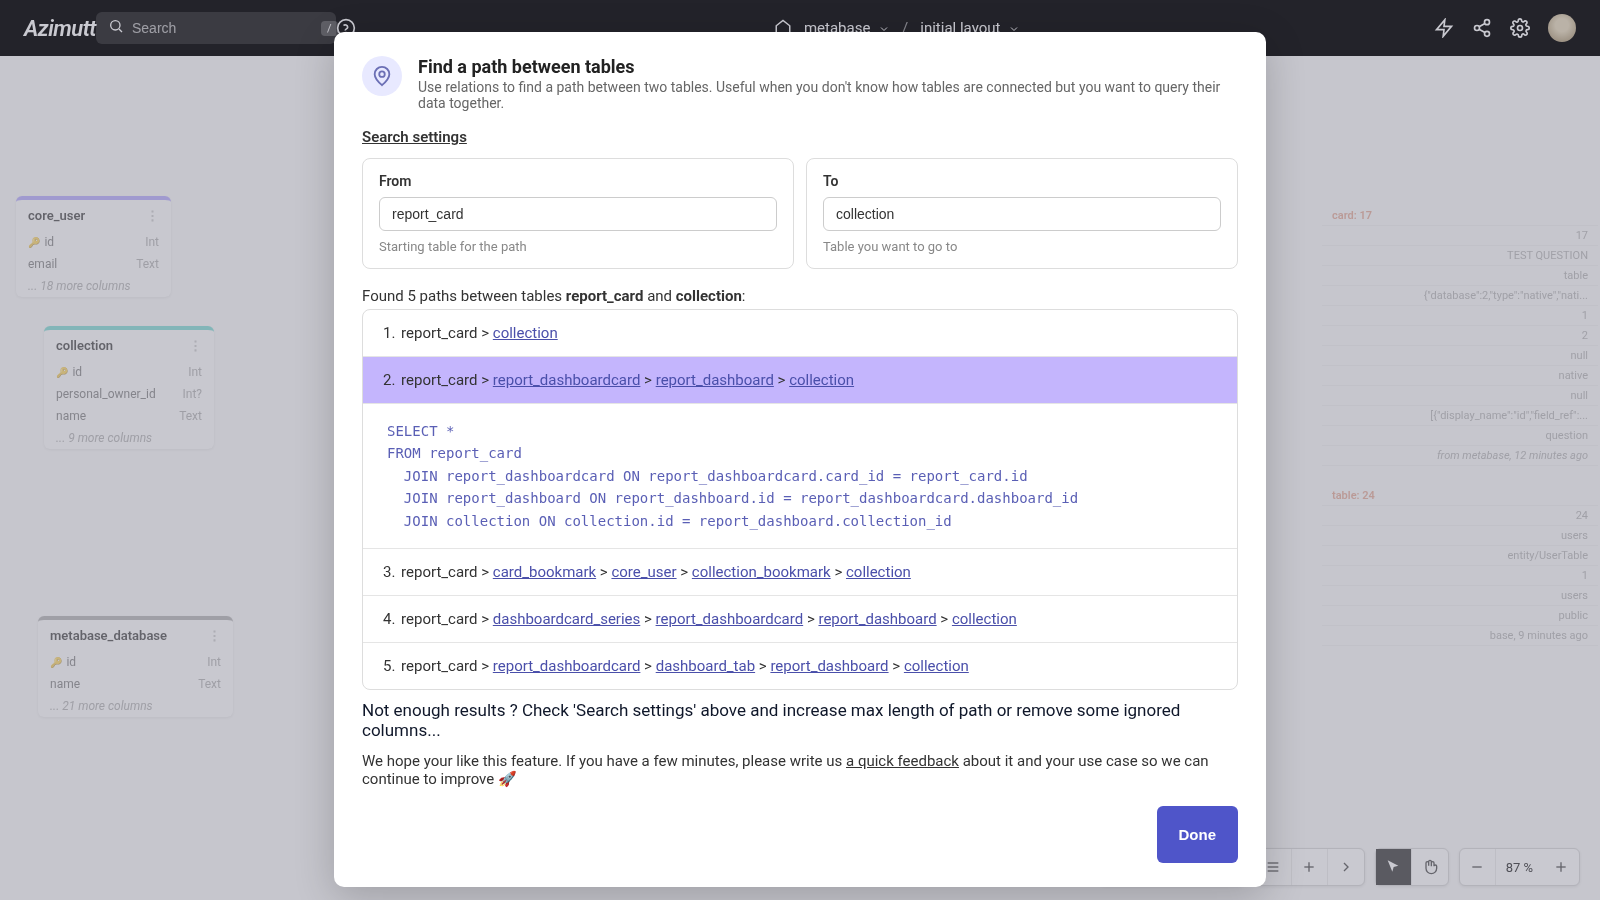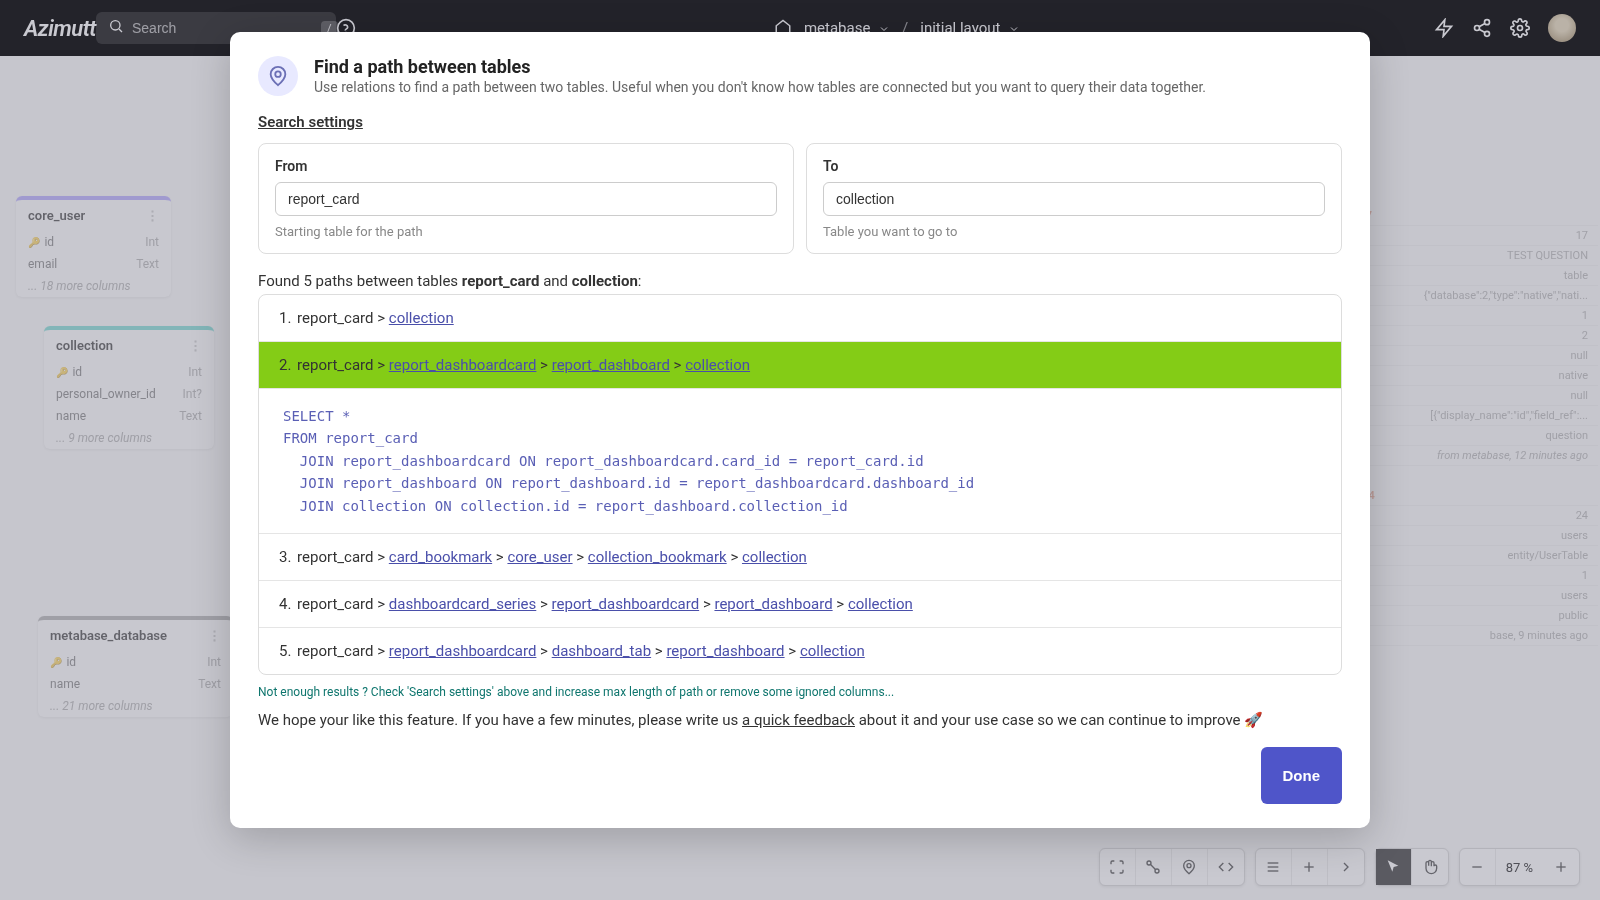--- a/index.html
+++ b/index.html
@@ -124,21 +124,21 @@
       inset: 0;
       background: rgba(100,100,120,0.35);
       z-index: 5;
     }
     
     .modal {
       position: absolute;
       left: 50%;
       top: 32px;
       transform: translateX(-50%);
-      width: 1140px;
+      width: 932px;
       background: #fff;
       border-radius: 10px;
       z-index: 10;
       box-shadow: 0 10px 40px rgba(0,0,0,0.2);
       padding: 24px 28px;
     }
     .modal-header { display: flex; gap: 16px; margin-bottom: 16px; }
     .modal-icon {
       width: 40px; height: 40px;
       background: #e8e9ff;
@@ -183,34 +183,34 @@
       border-radius: 8px;
       overflow: hidden;
     }
     .path-row {
       padding: 14px 20px;
       font-size: 15px;
       color: #333;
       border-bottom: 1px solid #e5e5e5;
     }
     .path-row:last-child { border-bottom: none; }
-    .path-row.selected { background: #84cc16; }
+    .path-row.selected { background: #c4b5fd; }
     .path-row a { color: #4a4faa; text-decoration: underline; }
     .path-row.selected a { color: #4a4faa; }
     .path-row .num { margin-right: 2px; }
     .sql-block {
       padding: 16px 24px;
       font-family: ui-monospace, "SF Mono", Menlo, Consolas, monospace;
       font-size: 14px;
       line-height: 1.6;
       color: #5a5fb5;
       white-space: pre;
       border-bottom: 1px solid #e5e5e5;
     }
-    .tip-text { font-size: 12px; color: #0f766e; margin-top: 10px; }
+    .tip-text { font-size: 17px; color: #0f172a; margin-top: 10px; }
     .feedback-text { font-size: 15px; color: #333; margin-top: 12px; }
     .feedback-text a { color: #333; text-decoration: underline; }
     .modal-footer { display: flex; justify-content: flex-end; margin-top: 18px; }
     .done-btn {
       background: #4f55c9;
       color: #fff;
       border: none;
       padding: 20px 22px;
       border-radius: 6px;
       font-size: 15px;

